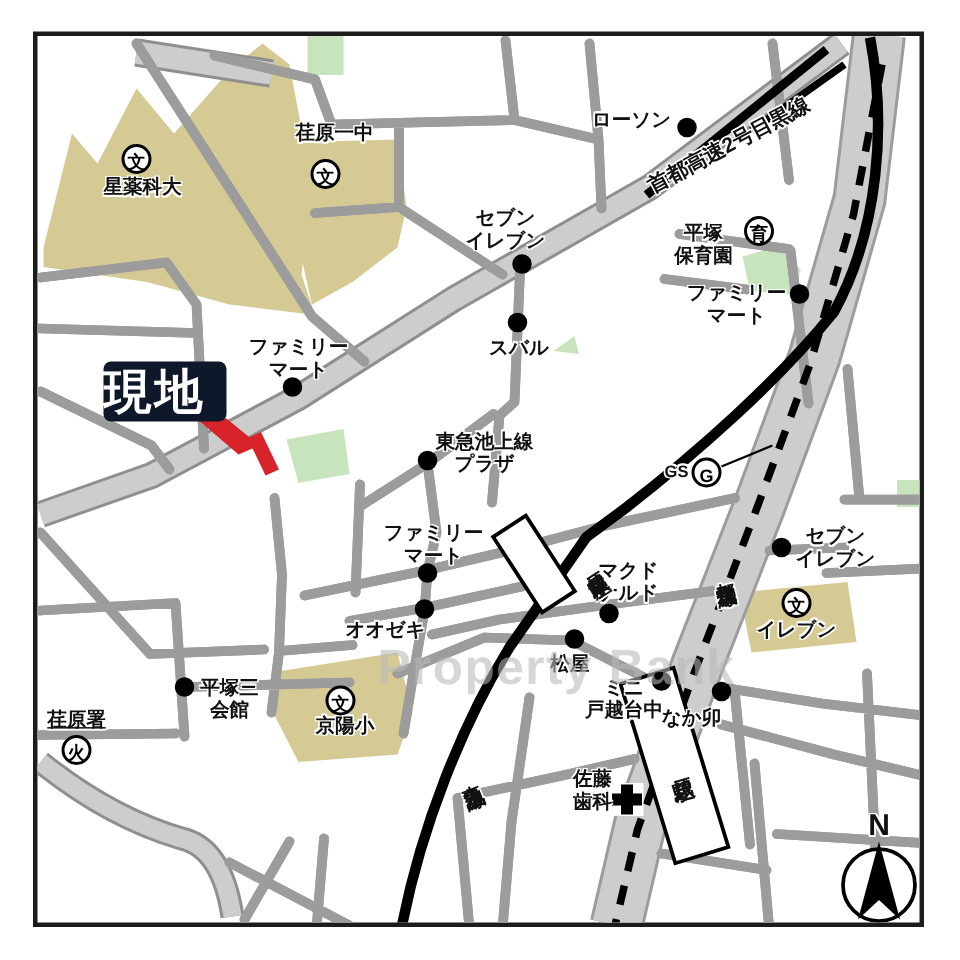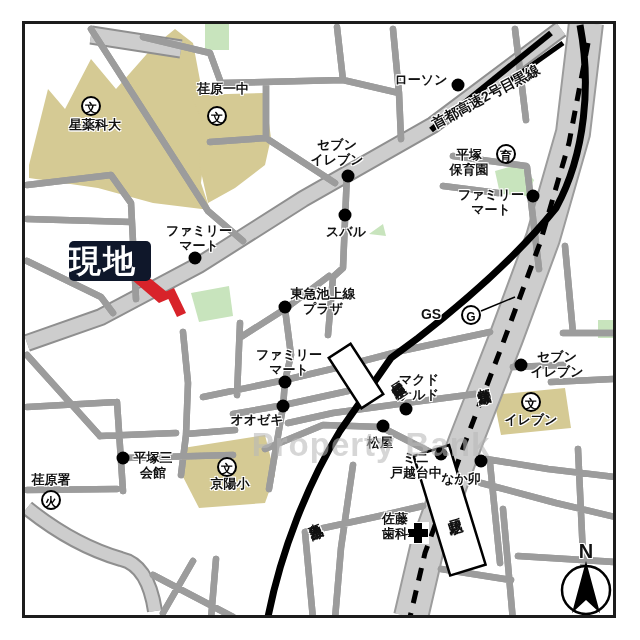--- a/index.html
+++ b/index.html
@@ -143,21 +143,21 @@
    <div class="lbl" style="left:488px;top:200px;">ファミリー
 マート</div>
    <div class="lbl" style="left:334px;top:150px;">セブン
 イレブン</div>
    <div class="lbl" style="left:343px;top:229px;">スバル</div>
    <div class="lbl" style="left:196px;top:236px;">ファミリー
 マート</div>
    <div class="lbl" style="left:320px;top:299px;">東急池上線
 プラザ</div>
 
-   <div class="lbl" style="left:428px;top:312px;font-size:14px;">GS</div>
+   <div class="lbl" style="left:448px;top:312px;font-size:11px;">GS</div>
    <div class="sym" style="left:468px;top:312px;">G</div>
 
    <div class="lbl" style="left:554px;top:362px;">セブン
 イレブン</div>
 
    <div class="lbl" style="left:528px;top:417px;">イレブン</div>
    <div class="sym" style="left:528px;top:399px;">文</div>
 
    <div class="lbl" style="left:286px;top:360px;">ファミリー
 マート</div>
@@ -165,21 +165,21 @@
    <div class="lbl" style="left:416px;top:385px;">マクド
 ナルド</div>
    <div class="lbl" style="left:377px;top:440px;">松屋</div>
    <div class="lbl" style="left:413px;top:463px;">ミニ
 戸越台中</div>
    <div class="lbl" style="left:458px;top:476px;">なか卯</div>
 
    <div class="lbl" style="left:150px;top:463px;">平塚三
 会館</div>
 
-   <div class="lbl" style="left:48px;top:477px;">荏原署</div>
+   <div class="lbl" style="left:48px;top:477px;text-decoration:underline;">荏原署</div>
    <div class="sym" style="left:48px;top:497px;">火</div>
 
    <div class="lbl" style="left:227px;top:481px;">京陽小</div>
    <div class="sym" style="left:224px;top:464px;">文</div>
 
    <div class="lbl" style="left:392px;top:524px;">佐藤
 歯科</div>
 
    <div class="lbl vert" style="left:386px;top:374px;transform:translate(-50%,-50%) rotate(-33deg);">戸越銀座駅</div>
    <div class="lbl vert" style="left:447px;top:507px;transform:translate(-50%,-50%) rotate(-17deg);font-size:14px;">戸越駅</div>

